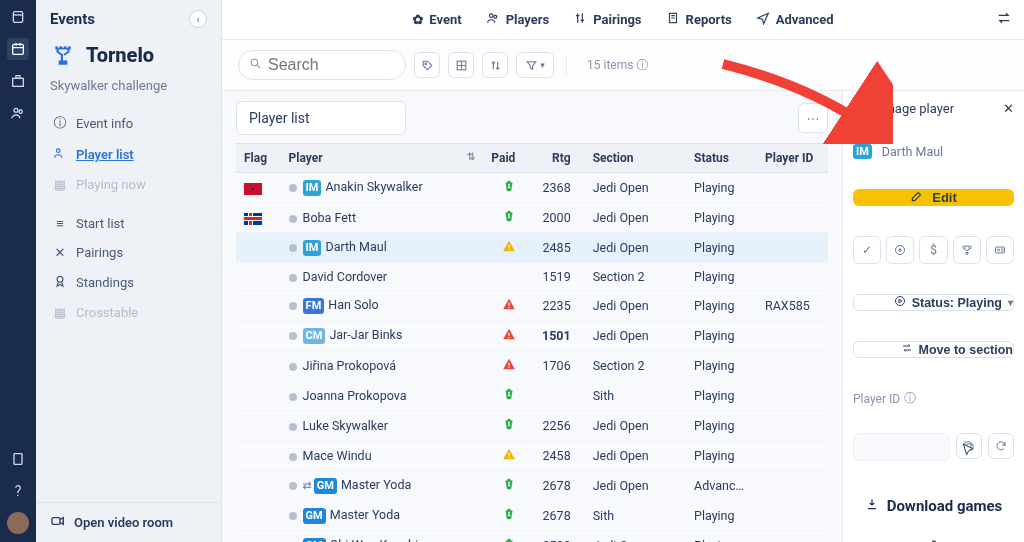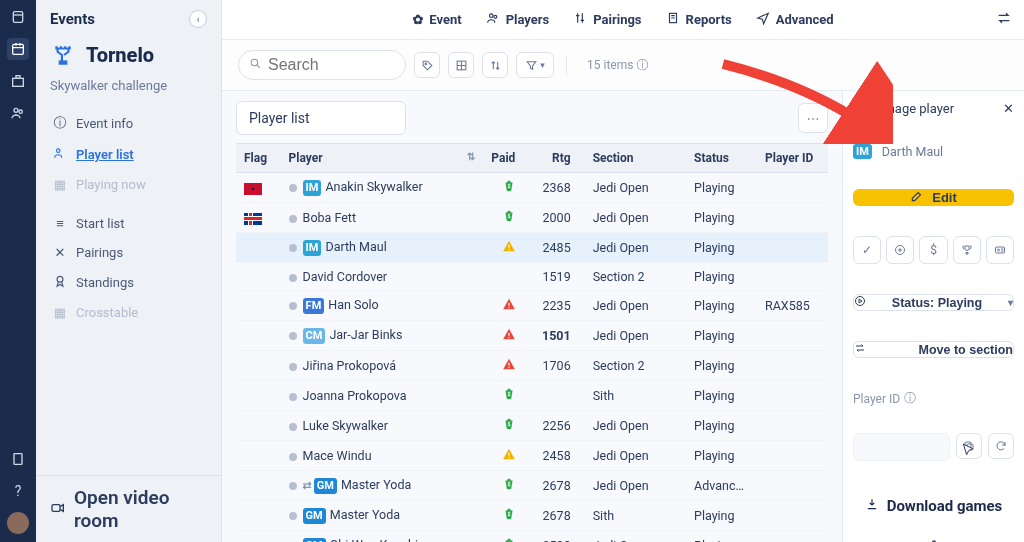--- a/index.html
+++ b/index.html
@@ -75,21 +75,21 @@
   .nav .item.active { color:#2a72de; font-weight:600; }
   .nav .item.active .lbl { text-decoration: underline; }
   .nav .item.muted { color:#b4bdce; }
   .nav .item .ico { width:16px; text-align:center; }
   .nav .sep { height:10px; }
   .video-room {
     position:absolute; left:0; right:0; bottom:0;
     border-top:1px solid #dde3ed;
     padding:10px 14px;
     display:flex; align-items:center; gap:8px;
-    font-size:19px; font-weight:600;
+    font-size:13px; font-weight:600;
     color:#2c3c5e;
     cursor:pointer;
   }
 
   
   .main {
     position:absolute;
     left:222px; right:0; top:0; bottom:0;
     display:flex; flex-direction:column;
   }
@@ -231,21 +231,21 @@
     width:100%; height:32px;
     display:flex; align-items:center; justify-content:center; gap:8px;
     cursor:pointer;
   }
   .action-row { display:flex; gap:5px; margin-top:10px; }
   .action-row .btn-sm { flex:1; height:28px; }
   .pbtn {
     width:100%; height:32px;
     border:1px solid #dbe2ee; border-radius:6px;
     background:#fff;
-    display:flex; align-items:center; justify-content:space-between; gap:6px;
+    display:flex; align-items:center; justify-content:flex-end; gap:6px;
     font-weight:600; font-size:12.5px; color:#2c3c5e;
     margin-top:10px; cursor:pointer;
   }
   .pbtn .chev { font-size:10px; color:#6b7a99; }
   .panel .label { font-size:12px; color:#8a96ad; margin-top:12px; display:flex; align-items:center; gap:4px; }
   .pid-row { display:flex; gap:6px; margin-top:6px; }
   .pid-input { flex:1; height:28px; border:1px solid #eef1f6; background:#f7f9fc; border-radius:6px; }
   .download { display:flex; align-items:center; gap:8px; justify-content:center; font-weight:700; font-size:15px; margin-top:16px; cursor:pointer; }
   .panel .pager {
     margin-top:auto;

